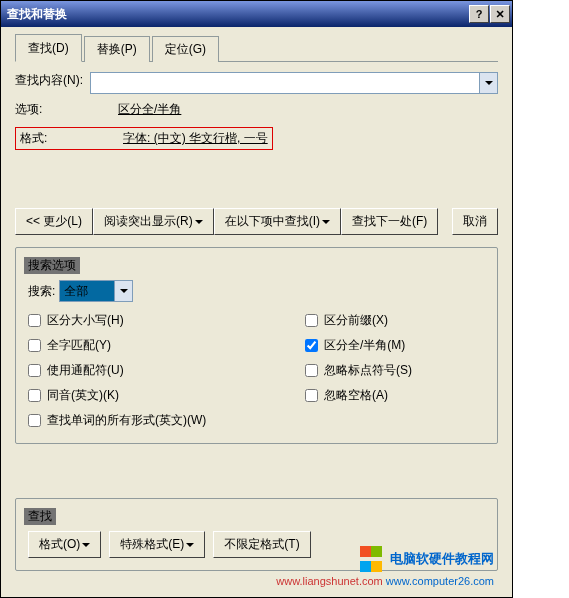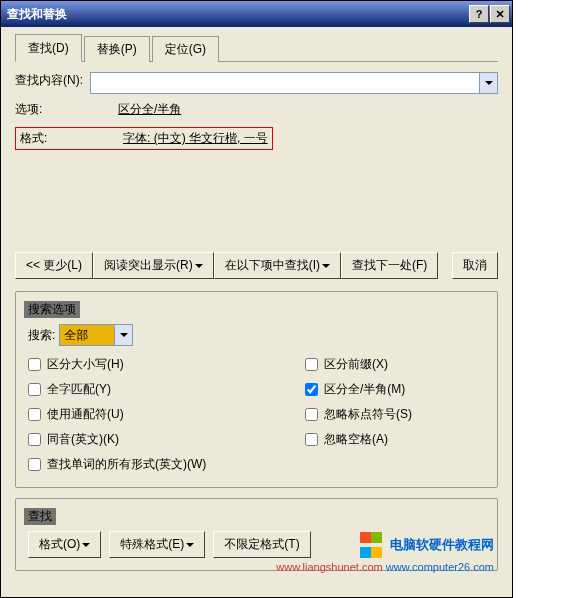--- a/index.html
+++ b/index.html
@@ -12,34 +12,34 @@
 .tabs { display: flex; border-bottom: 1px solid #919b9c; margin-bottom: 10px; }
 .tab { padding: 4px 12px; border: 1px solid #919b9c; border-bottom: none; background: #ece9d8; margin-right: 2px; cursor: pointer; position: relative; top: 1px; }
 .tab.active { background: #ece9d8; border-bottom: 1px solid #ece9d8; margin-top: -2px; padding-top: 5px; }
 .row { display: flex; margin-bottom: 7px; }
 .row-label { width: 75px; }
 .rw { margin-left: 28px; text-decoration: underline; }
 .input-combo { flex: 1; display: flex; }
 .text-input { flex: 1; height: 22px; border: 1px solid #7f9db9; background: #fff; padding: 0 4px; }
 .combo-btn { width: 18px; height: 22px; border: 1px solid #7f9db9; border-left: none; background: #dbe4f0; display: flex; align-items: center; justify-content: center; cursor: pointer; }
 .redbox { border: 1px solid #d00; padding: 2px 4px; display: inline-block; margin-top: 2px; }
-.btn-row { display: flex; margin-top: 102px; margin-bottom: 12px; }
+.btn-row { display: flex; margin-top: 58px; margin-bottom: 12px; }
 .btn { padding: 4px 10px; background: #ece9d8; border: 1px solid #404040; border-top-color: #fff; border-left-color: #fff; cursor: pointer; font-size: 12px; font-family: inherit; display: flex; align-items: center; gap: 2px; }
 .btn.right { margin-left: auto; }
 .fieldset { border: 1px solid #919b9c; border-radius: 2px; padding: 10px 12px 14px 12px; margin-bottom: 10px; }
 .legend { background: #737373; padding: 0 4px; margin-left: -4px; margin-top: -17px; display: inline-block; margin-bottom: 6px; }
 .select-row { display: flex; align-items: center; margin-bottom: 10px; }
-.select-box { width: 56px; height: 22px; border: 1px solid #7f9db9; background: #eab308; padding: 1px 4px; display: flex; align-items: center; }
+.select-box { width: 56px; height: 22px; border: 1px solid #7f9db9; background: #0369a1; padding: 1px 4px; display: flex; align-items: center; }
 .select-btn { width: 18px; height: 22px; border: 1px solid #7f9db9; border-left: none; background: #dbe4f0; display: flex; align-items: center; justify-content: center; cursor: pointer; font-weight: bold; }
 .cols { display: flex; gap: 27px; }
 .col { flex: 1; display: flex; flex-direction: column; gap: 8px; }
 .chk { display: flex; align-items: center; gap: 6px; }
 .chk input { width: 13px; height: 13px; }
 .bottom { position: absolute; bottom: 16px; left: 14px; right: 14px; }
-.watermark { position: absolute; bottom: 24px; right: 18px; text-align: right; font-size: 13px; }
+.watermark { position: absolute; bottom: 10px; right: 18px; text-align: right; font-size: 13px; }
 .wm-logo { display: inline-flex; margin-right: 4px; vertical-align: middle; }
 .wm-sq { width: 11px; height: 11px; }
 .arrow-down { width: 0; height: 0; border-left: 4px solid transparent; border-right: 4px solid transparent; border-top: 4px solid #000; display: inline-block; }
 </style>
 </head>
 <body>
 
 <div class="window">
   <div class="titlebar">
     <span>查找和替换</span>

